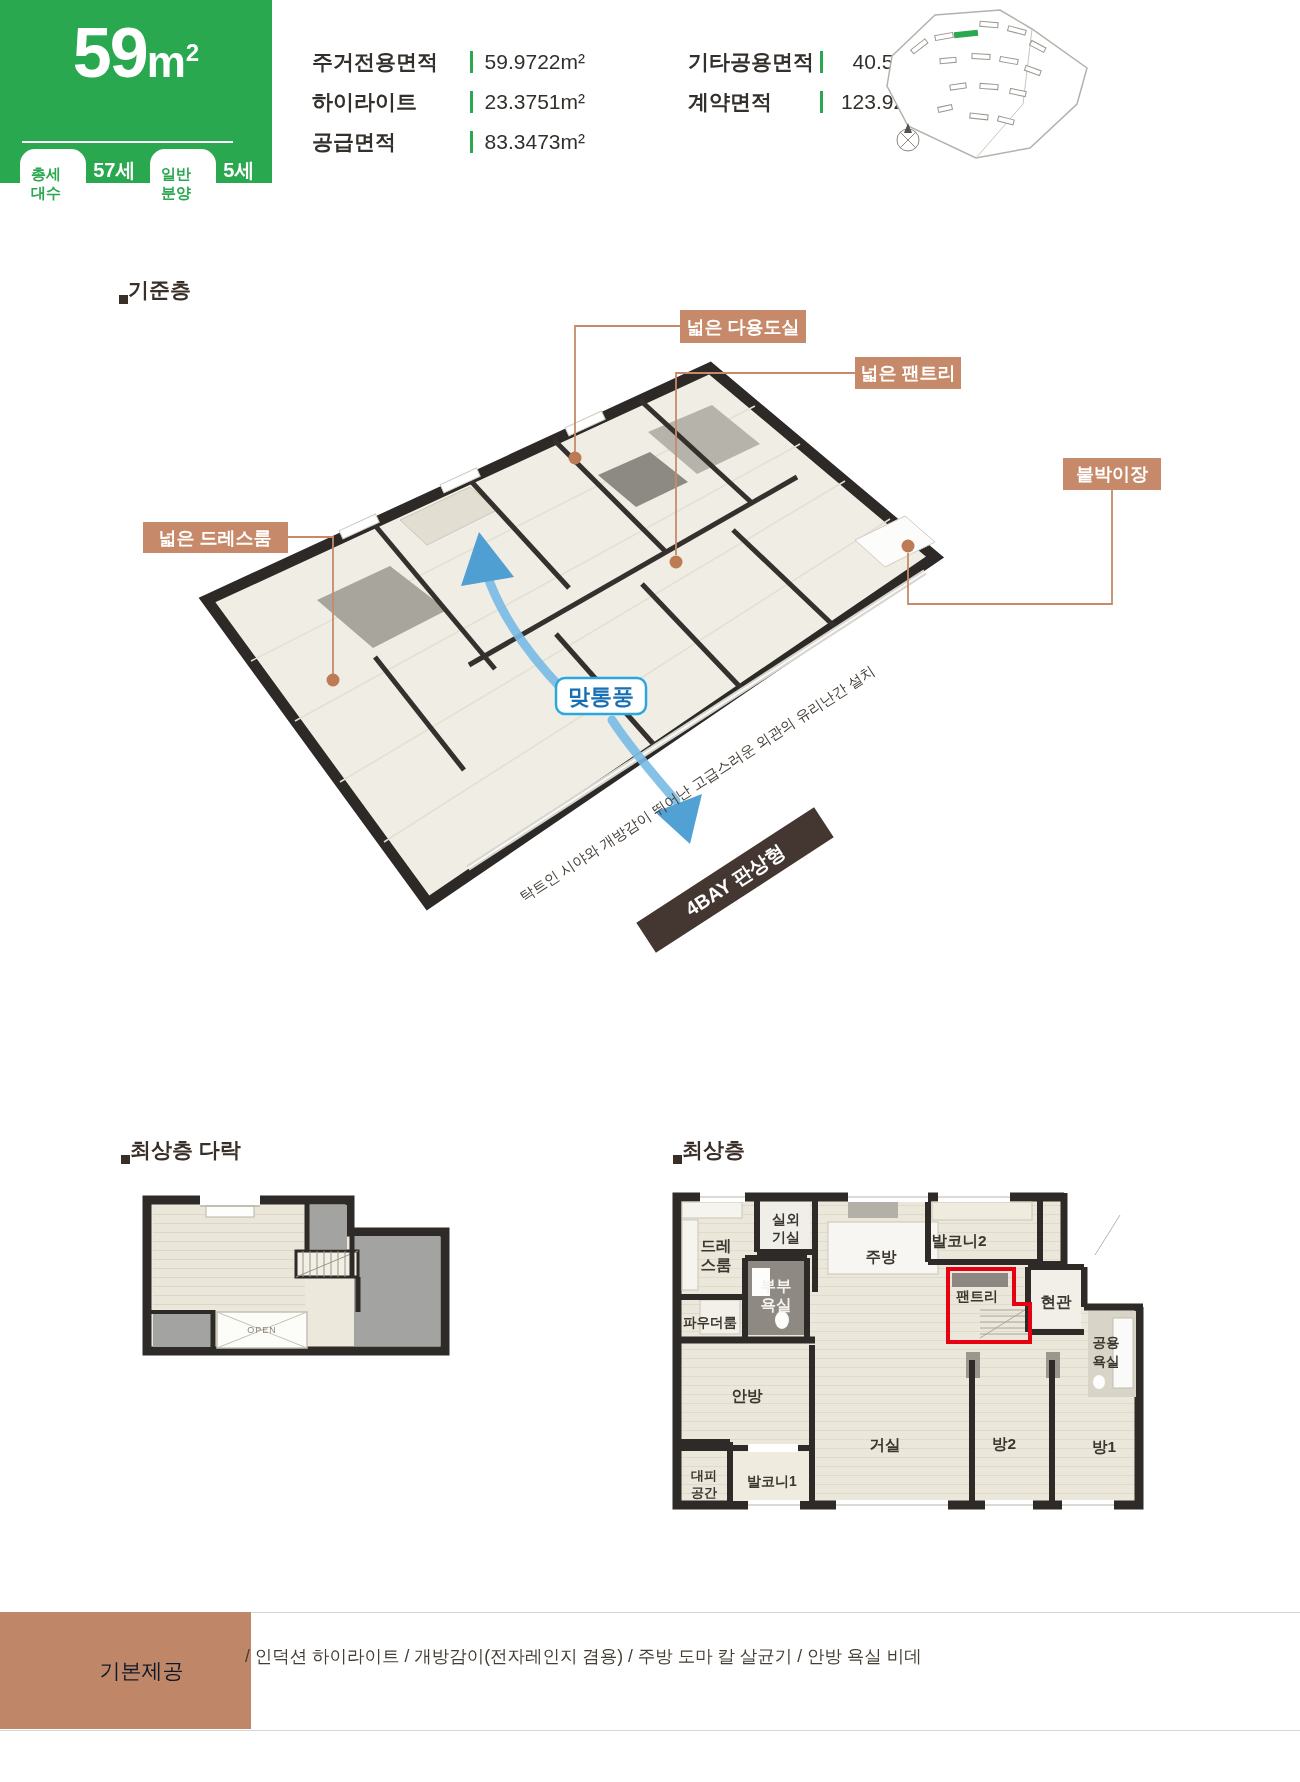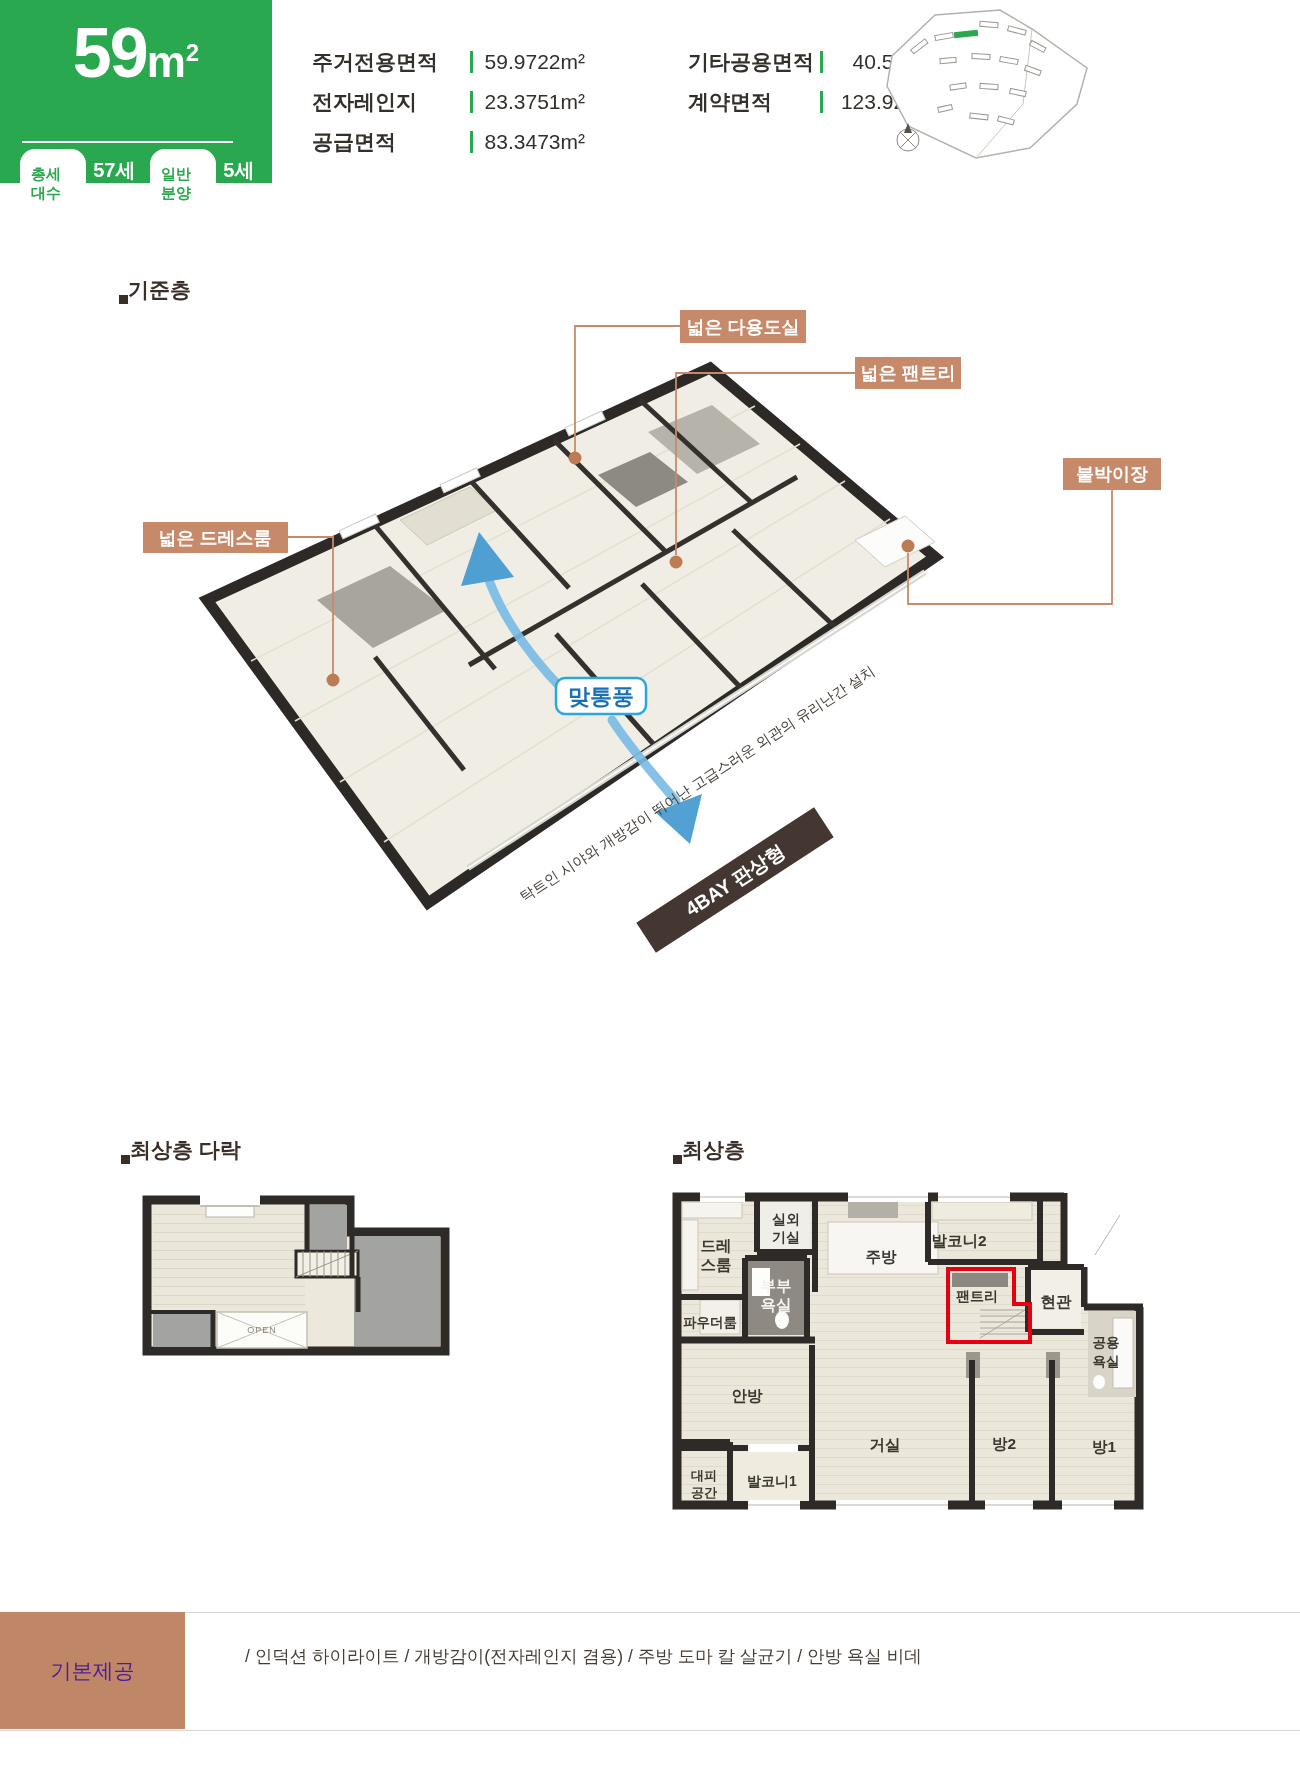--- a/index.html
+++ b/index.html
@@ -22,22 +22,22 @@
   .a-label{font-weight:700;font-size:21px;color:#332f2b;}
   .a-bar{width:3px;height:22px;background:#2aa84f;margin:0 9px 0 0;}
   .a-val{font-size:21px;color:#332f2b;text-align:right;flex:1;}
 
   
   .sec-title{position:absolute;display:flex;align-items:flex-end;font-size:21px;font-weight:700;color:#392f28;}
   .sq{width:9px;height:9px;background:#392f28;flex:0 0 auto;}
 
   
   .footline{position:absolute;left:0;width:1300px;height:1px;background:#d8d6d2;}
-  .foot-box{position:absolute;left:0;top:1612px;width:185px;height:117px;background:#bf8768;color:#4c1d95;
-            display:flex;align-items:center;justify-content:center;font-size:21px;font-weight:400;}
+  .foot-box{position:absolute;left:0;top:1612px;width:219px;height:117px;background:#bf8768;color:#0f172a;
+            display:flex;align-items:center;justify-content:center;font-size:21px;font-weight:400;padding-left:32px;}
   .foot-text{position:absolute;left:245px;top:1640px;font-size:17.5px;color:#443d34;line-height:32px;}
 
   svg text{font-family:"Liberation Sans","DejaVu Sans",sans-serif;}
   .rl{font-size:15.5px;fill:#3c3831;text-anchor:middle;font-weight:600;}
 </style>
 </head>
 <body>
 
 <div id="page">
 
@@ -54,21 +54,21 @@
         <span class="pill-val">5세대</span>
       </div>
     </div>
 
     <div class="area-row" style="left:312px;top:47px;width:273px">
       <span class="a-label" style="width:158px">주거전용면적</span>
         <span class="a-bar"></span>
         <span class="a-val">59.9722m²</span>
     </div>
     <div class="area-row" style="left:312px;top:87px;width:273px">
-      <span class="a-label" style="width:158px">전자레인지</span>
+      <span class="a-label" style="width:158px">하이라이트</span>
         <span class="a-bar"></span>
         <span class="a-val">23.3751m²</span>
     </div>
     <div class="area-row" style="left:312px;top:127px;width:273px">
       <span class="a-label" style="width:158px">공급면적</span>
         <span class="a-bar"></span>
         <span class="a-val">83.3473m²</span>
     </div>
 
     <div class="area-row" style="left:688px;top:47px;width:265px">

